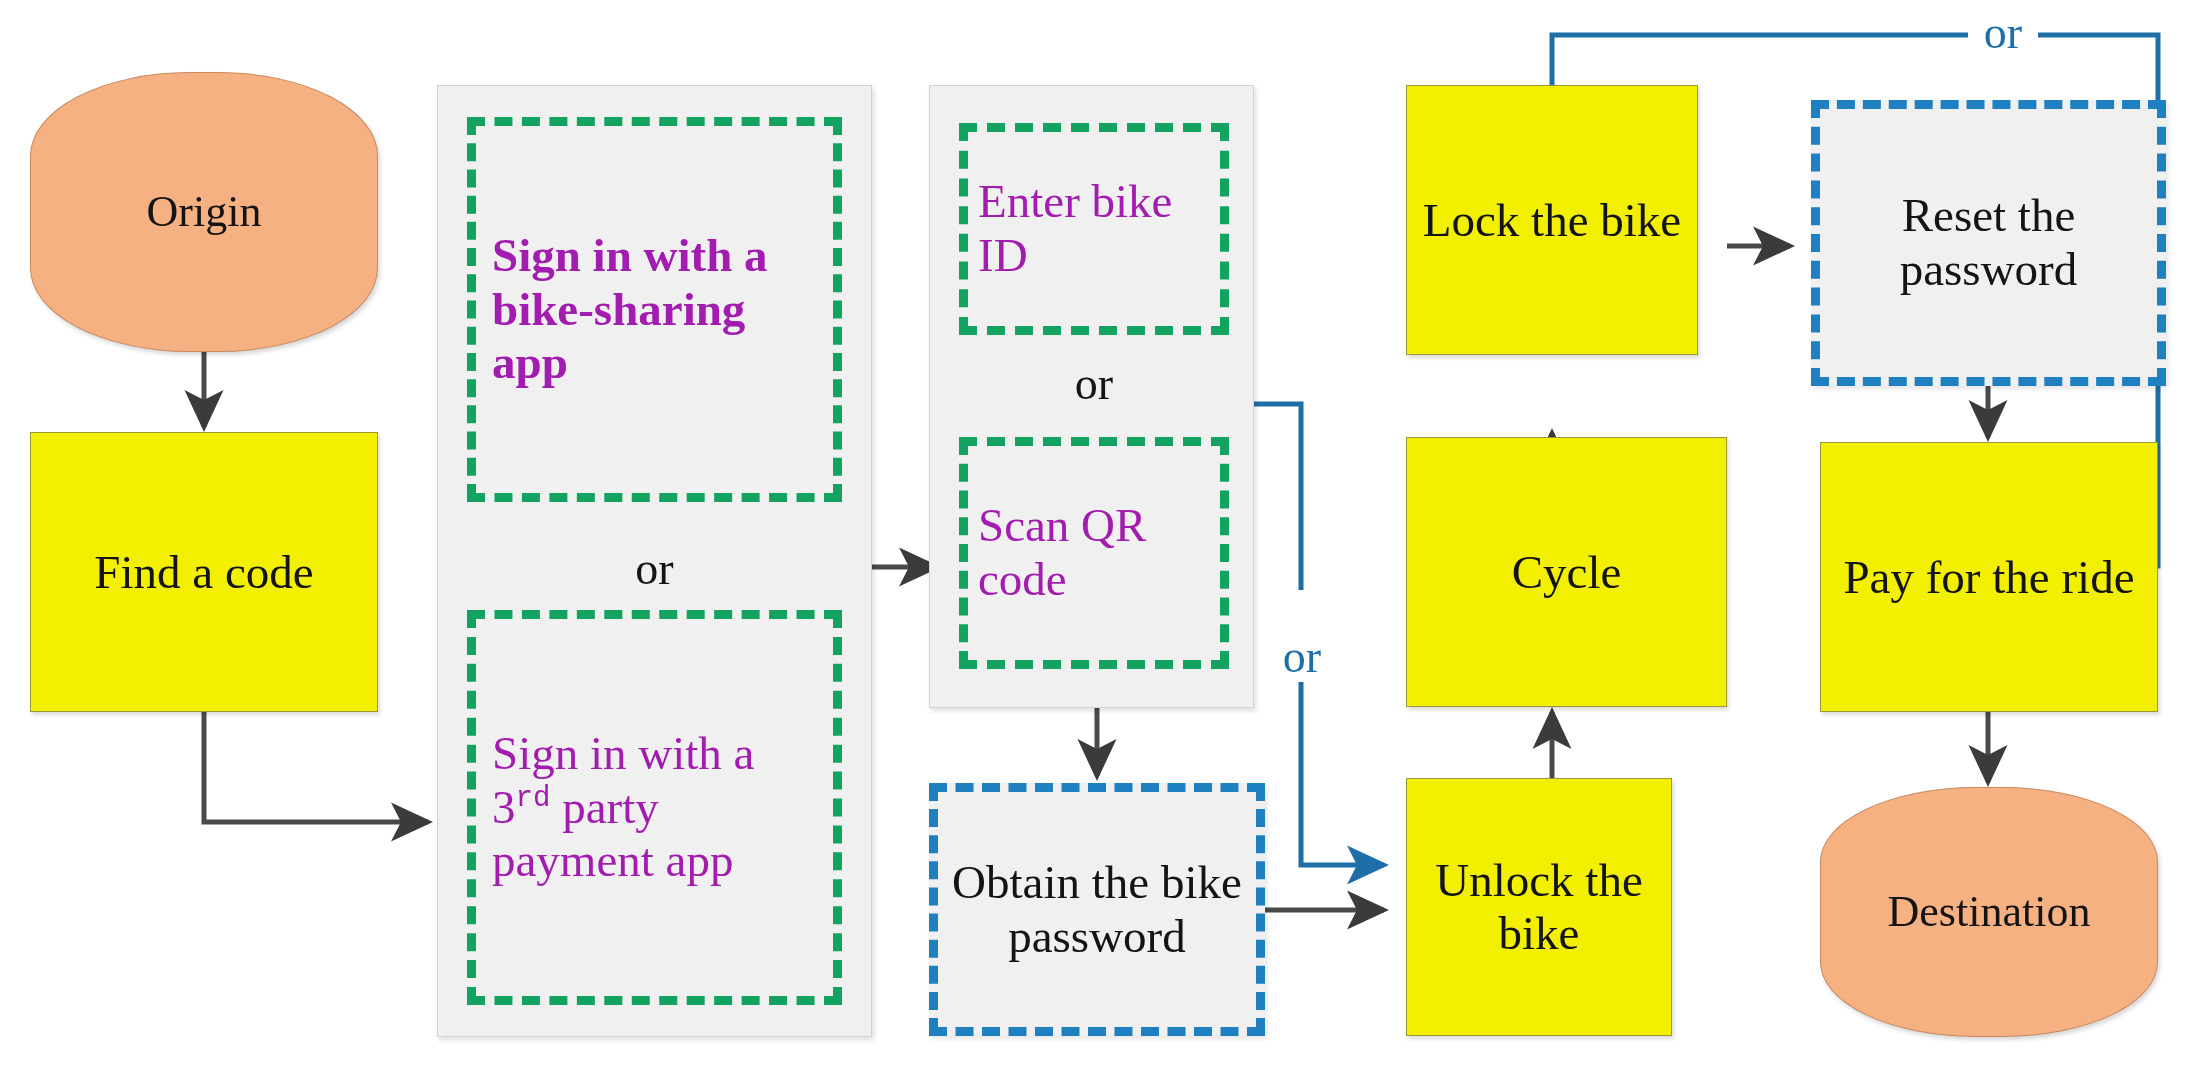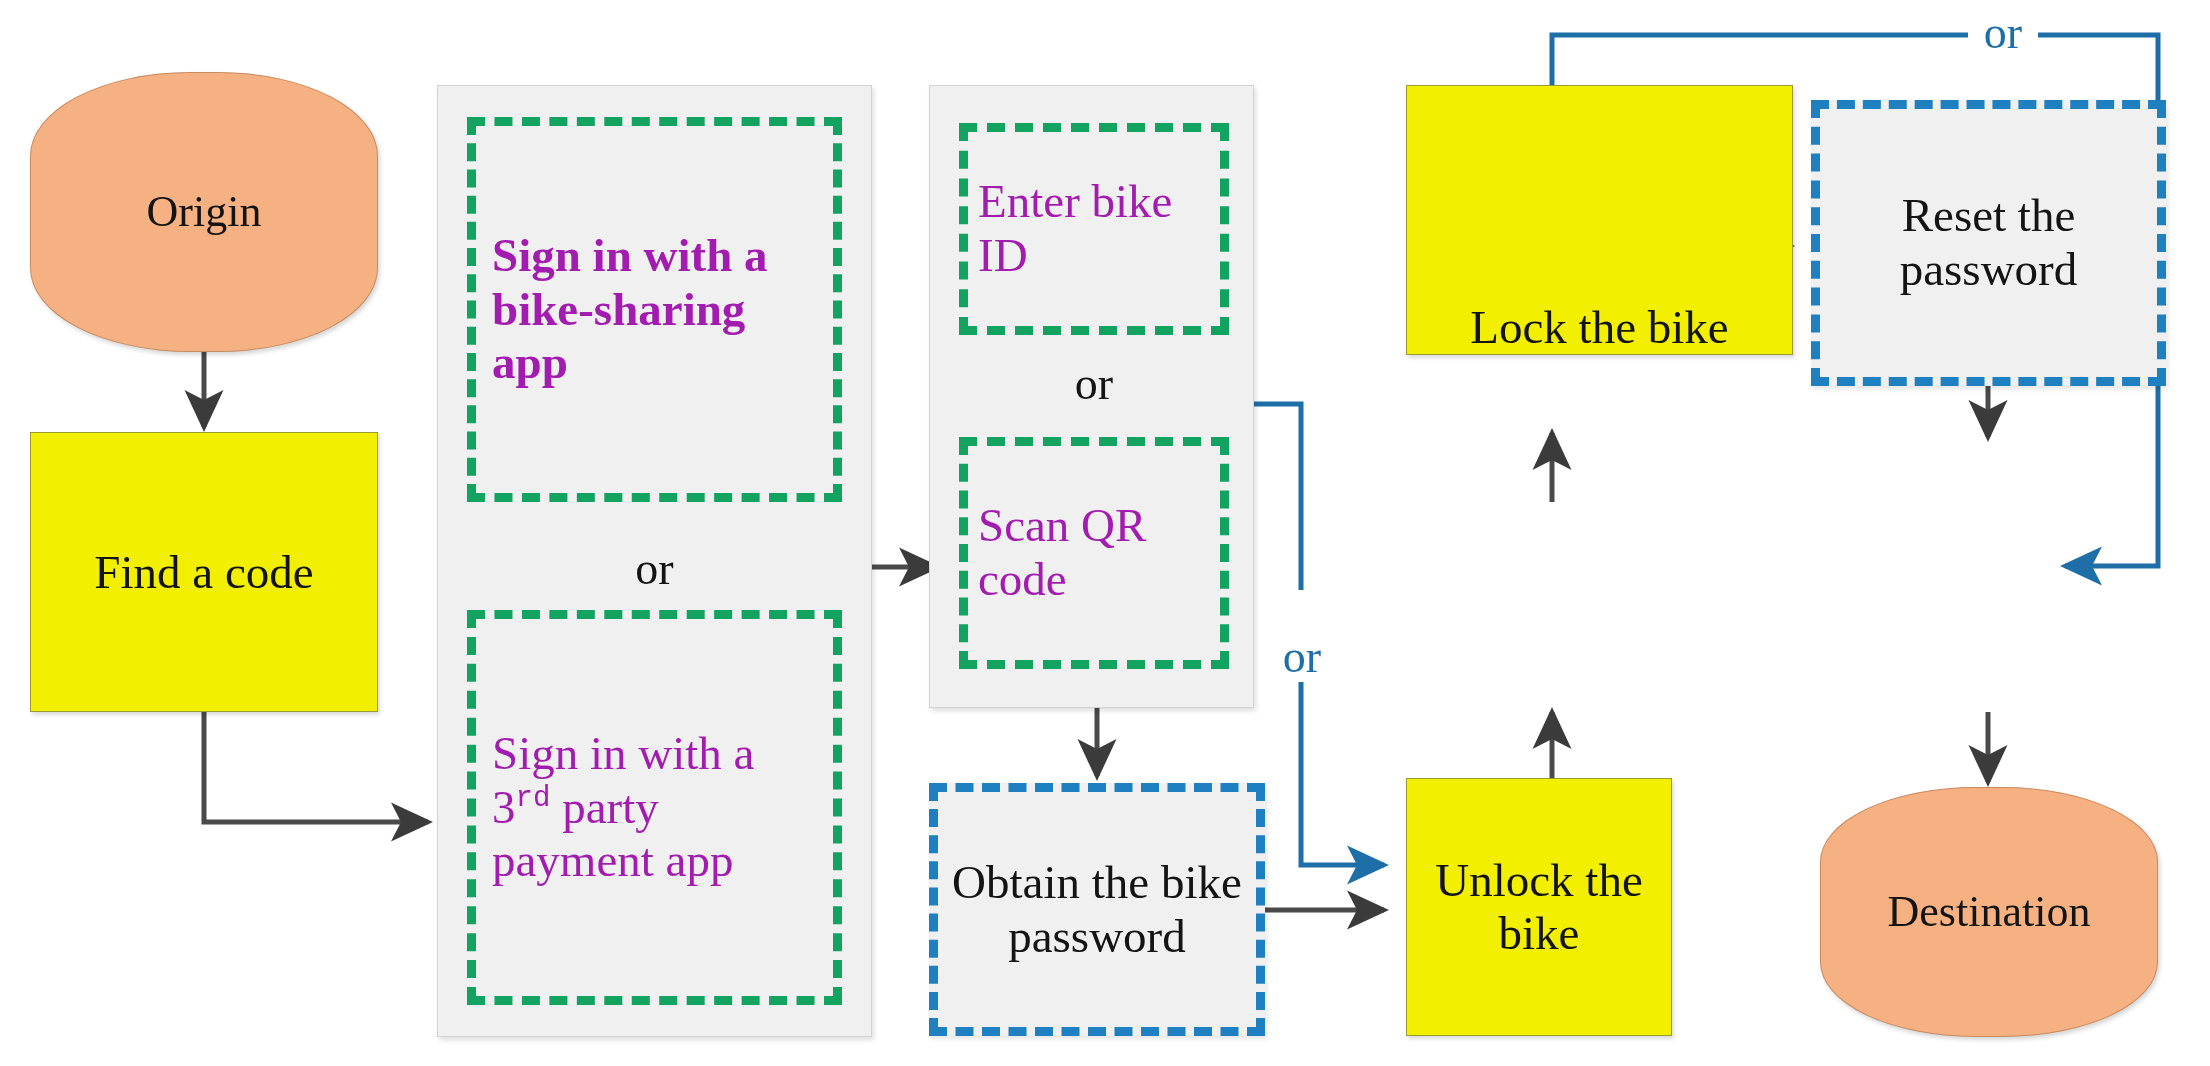--- a/index.html
+++ b/index.html
@@ -123,35 +123,41 @@
   </div>
 
   <div class="or-label blue" style="left:1268px;top:630px;width:68px;">
     <span>or</span>
   </div>
 
   <div class="dashed-blue" style="left:929px;top:783px;width:336px;height:253px;padding:0 10px;">
     <span>Obtain the bike password</span>
   </div>
 
-  <div class="node process" style="left:1406px;top:85px;width:387px;height:270px;align-items:flex-end;">
+  <div class="node process" style="left:1406px;top:85px;width:292px;height:270px;">
     <span>Lock the bike</span>
   </div>
 
+  <div class="node process" style="left:1406px;top:437px;width:321px;height:270px;">
+    <span>Cycle</span>
+  </div>
 
   <div class="node process" style="left:1406px;top:778px;width:266px;height:258px;">
     <span>Unlock the bike</span>
   </div>
 
   <div class="or-label blue" style="left:1968px;top:6px;width:70px;">
     <span>or</span>
   </div>
 
   <div class="dashed-blue" style="left:1811px;top:100px;width:355px;height:286px;padding:0 10px;">
     <span>Reset the password</span>
   </div>
 
+  <div class="node process" style="left:1820px;top:442px;width:338px;height:270px;">
+    <span>Pay for the ride</span>
+  </div>
 
   <div class="node terminator" style="left:1820px;top:787px;width:338px;height:250px;">
     <span>Destination</span>
   </div>
 
 </div>
 
 </body></html>

